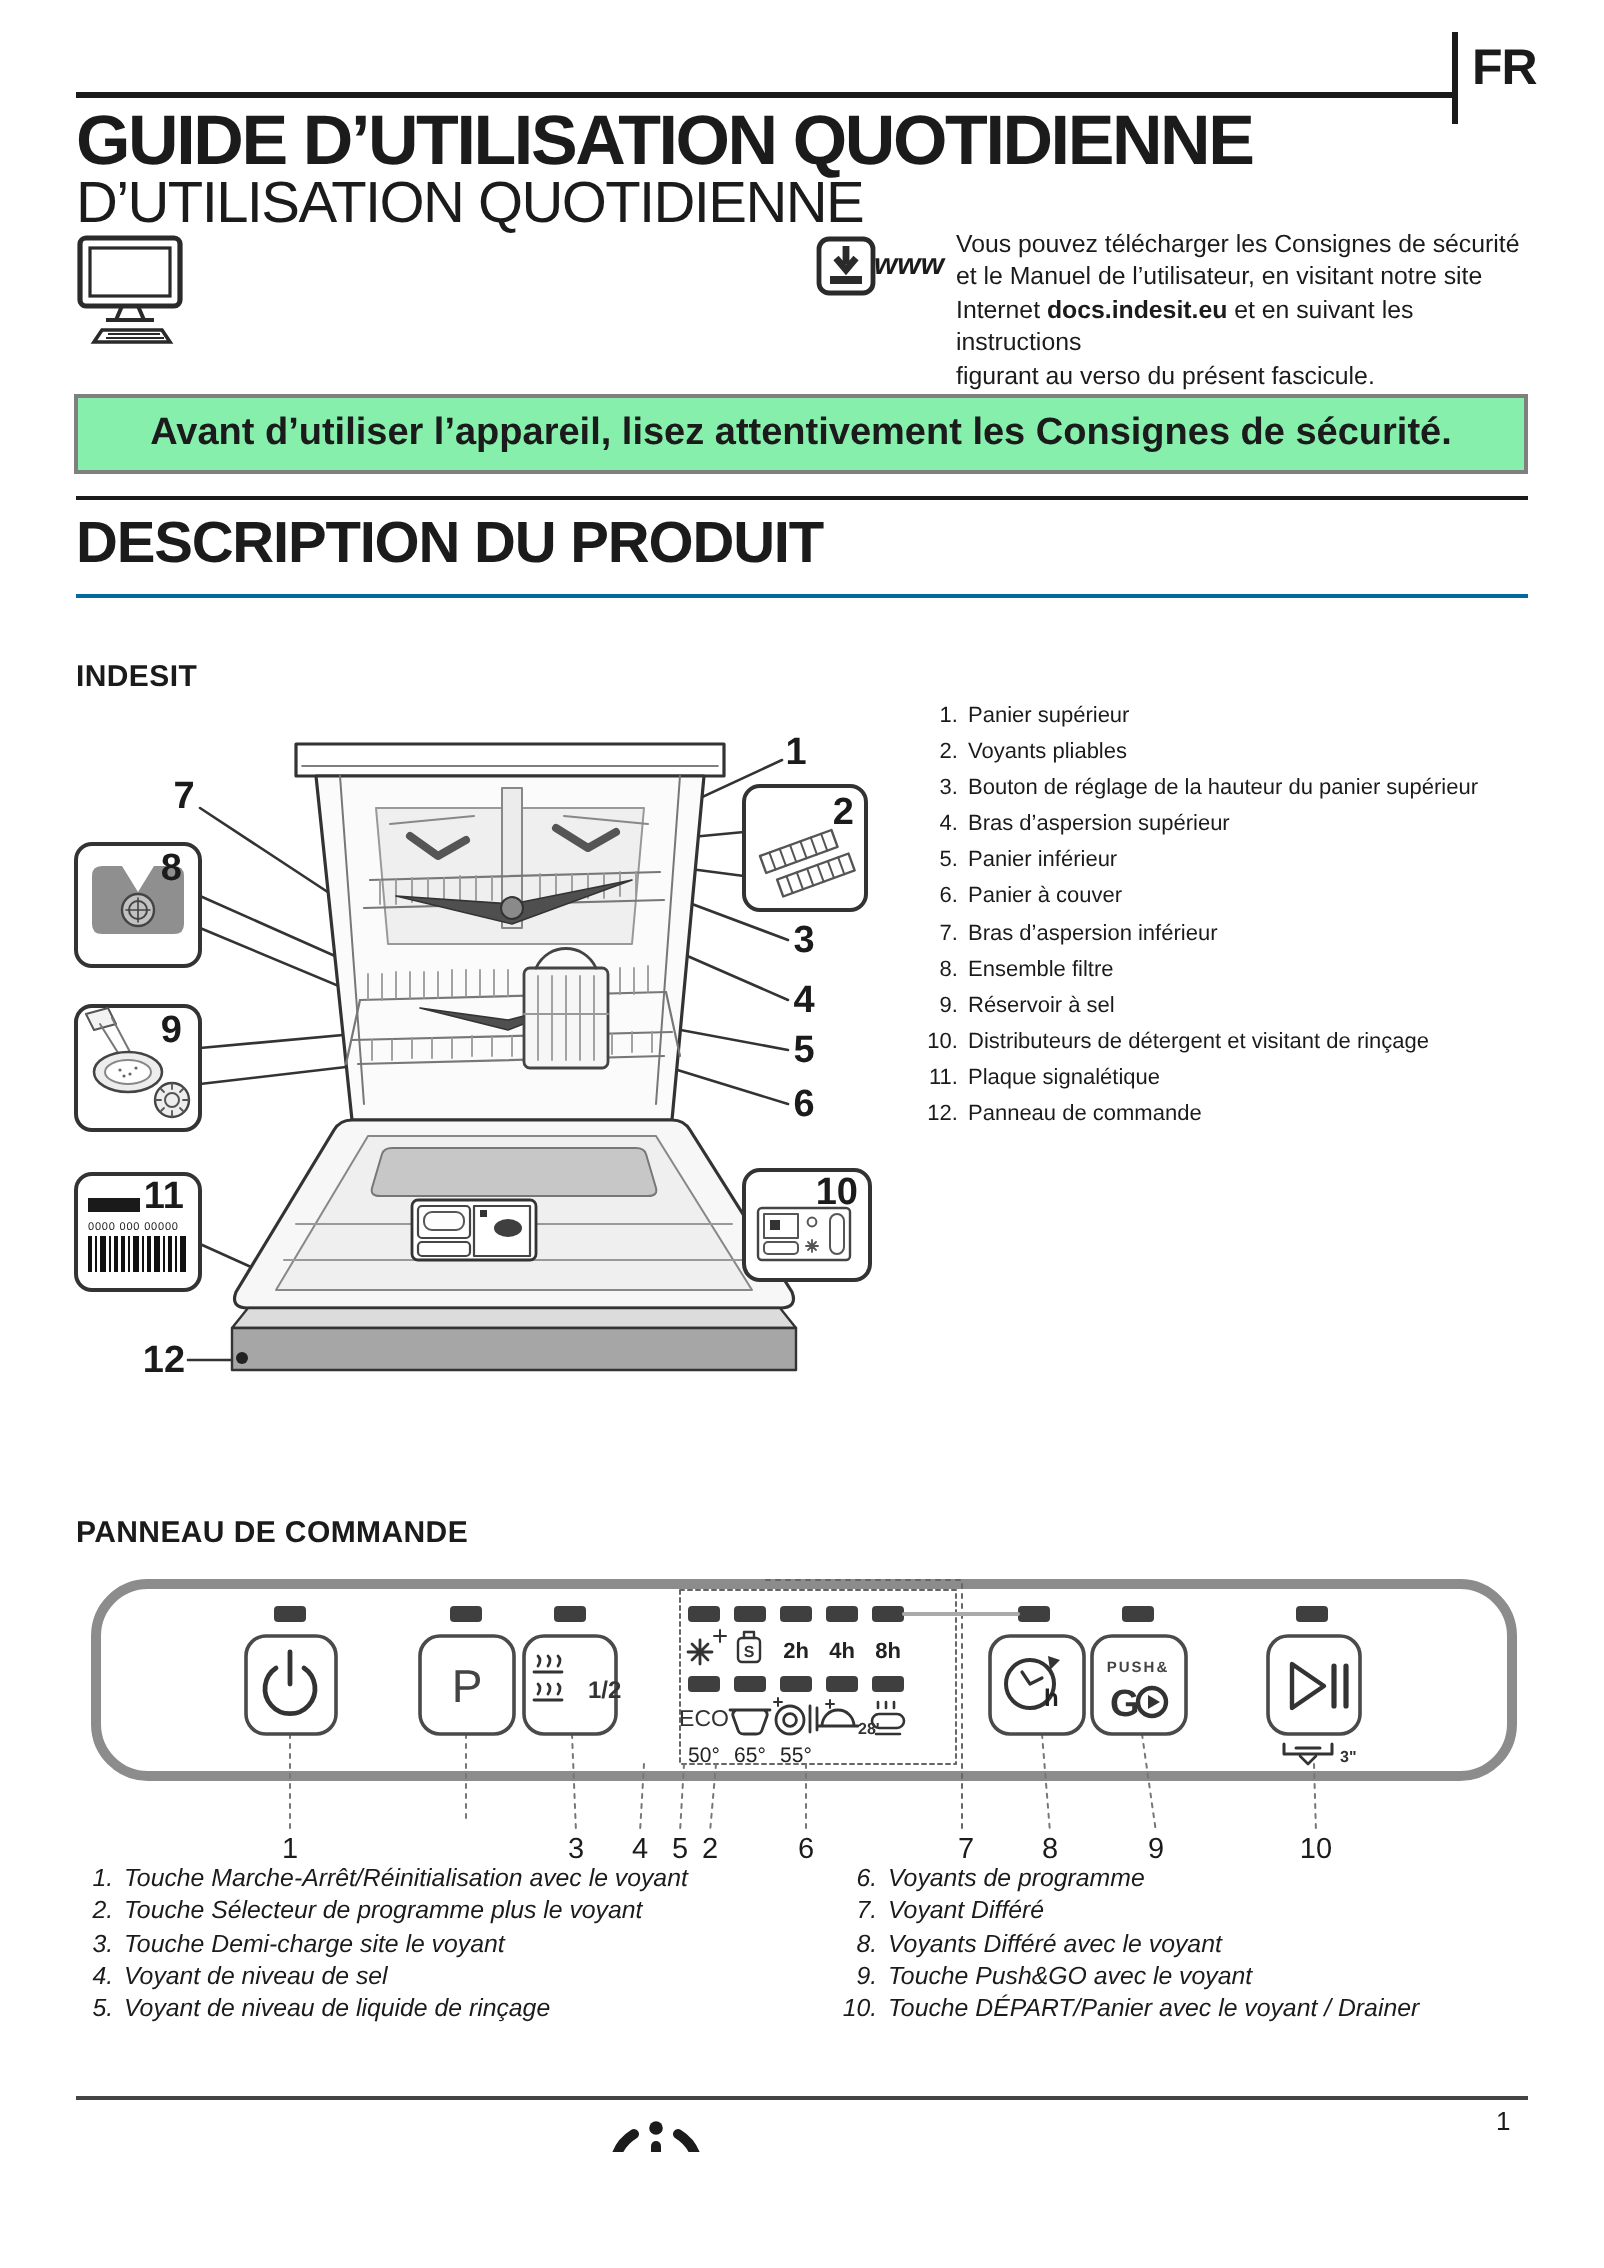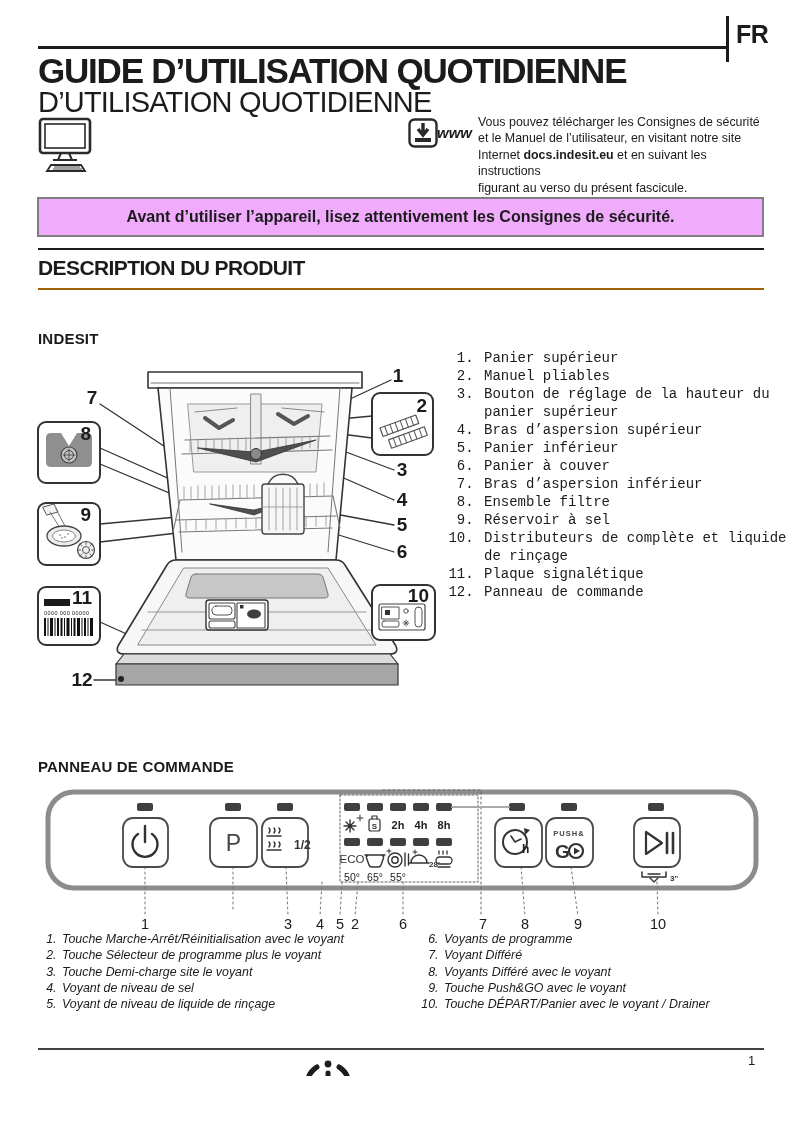--- a/index.html
+++ b/index.html
@@ -11,31 +11,31 @@
   .fr-bar{left:726px;top:16px;width:3px;height:46px;background:#1b1b1b;}
   .fr{left:736px;top:20px;font-size:25px;font-weight:bold;letter-spacing:-0.5px;}
   .title{left:38px;top:51px;font-size:35px;font-weight:bold;letter-spacing:-1.2px;white-space:nowrap;}
   .subtitle{left:38px;top:86px;font-size:29px;font-weight:400;letter-spacing:-0.8px;white-space:nowrap;}
   .intro-text{font-size:12.4px;line-height:16.4px;}
   .intro-text b{font-weight:bold;}
   .reg{left:92px;top:114px;width:310px;}
   .dl{left:478px;top:114px;width:292px;}
   .www-word{font-style:italic;font-weight:bold;font-size:15px;}
   
-  .banner{left:37px;top:197px;width:727px;height:40px;background:#f0abfc;border:2px solid #7f7f7f;
+  .banner{left:37px;top:197px;width:727px;height:40px;background:#86efac;border:2px solid #7f7f7f;
           box-sizing:border-box;display:flex;align-items:center;justify-content:center;
-          font-size:16px;font-weight:bold;}
-  
-  .sect{left:38px;top:248px;width:726px;border-top:2.5px solid #1b1b1b;border-bottom:2px solid #a16207;
-        padding:6px 0 8px 0;font-size:21px;font-weight:bold;letter-spacing:-0.6px;}
+          font-size:19px;font-weight:bold;}
+  
+  .sect{left:38px;top:248px;width:726px;border-top:2.5px solid #1b1b1b;border-bottom:2px solid #0369a1;
+        padding:6px 0 8px 0;font-size:29px;font-weight:bold;letter-spacing:-0.6px;}
   .subhead{font-size:15px;font-weight:bold;letter-spacing:0.2px;}
   .appareil-h{left:38px;top:330px;}
   .panneau-h{left:38px;top:758px;}
   
-  .parts{left:458px;top:350px;width:336px;font-size:14px;line-height:17.6px;font-family:Liberation Mono, monospace;}
+  .parts{left:458px;top:350px;width:336px;font-size:11px;line-height:17.6px;}
   .parts ol{margin:0;padding-left:24px;}
   .parts li{padding-left:2px;margin-bottom:0.5px;}
   
   .legend{font-size:12.4px;line-height:16.3px;font-style:italic;}
   .legend ol{margin:0;padding-left:22px;}
   .legend li{padding-left:2px;}
   .leg-left{left:38px;top:931px;width:370px;}
   .leg-right{left:420px;top:931px;width:374px;}
   
   .foot-rule{left:38px;top:1048px;width:726px;height:1.5px;background:#444;}
@@ -249,29 +249,29 @@
       <text x="372" y="179" text-anchor="middle">5</text>
       <text x="372" y="206" text-anchor="middle">6</text>
       <text x="62" y="52" text-anchor="middle">7</text>
       <text x="52" y="334" text-anchor="middle">12</text>
     </g>
   </svg>
 
   <div class="abs parts">
     <ol>
       <li>Panier supérieur</li>
-      <li>Manuel pliables</li>
+      <li>Voyants pliables</li>
       <li>Bouton de réglage de la hauteur du panier supérieur</li>
       <li>Bras d’aspersion supérieur</li>
       <li>Panier inférieur</li>
       <li>Panier à couver</li>
       <li>Bras d’aspersion inférieur</li>
       <li>Ensemble filtre</li>
       <li>Réservoir à sel</li>
-      <li>Distributeurs de complète et liquide de rinçage</li>
+      <li>Distributeurs de détergent et visitant de rinçage</li>
       <li>Plaque signalétique</li>
       <li>Panneau de commande</li>
     </ol>
   </div>
 
   <div class="abs subhead panneau-h">PANNEAU DE COMMANDE</div>
 
   <svg class="abs" style="left:38px;top:783px" width="726" height="150" viewBox="0 0 726 150" stroke-linecap="round" stroke-linejoin="round">
     <rect x="10" y="9" width="708" height="96" rx="26" fill="#fff" stroke="#8c8c8c" stroke-width="5"></rect>
 

